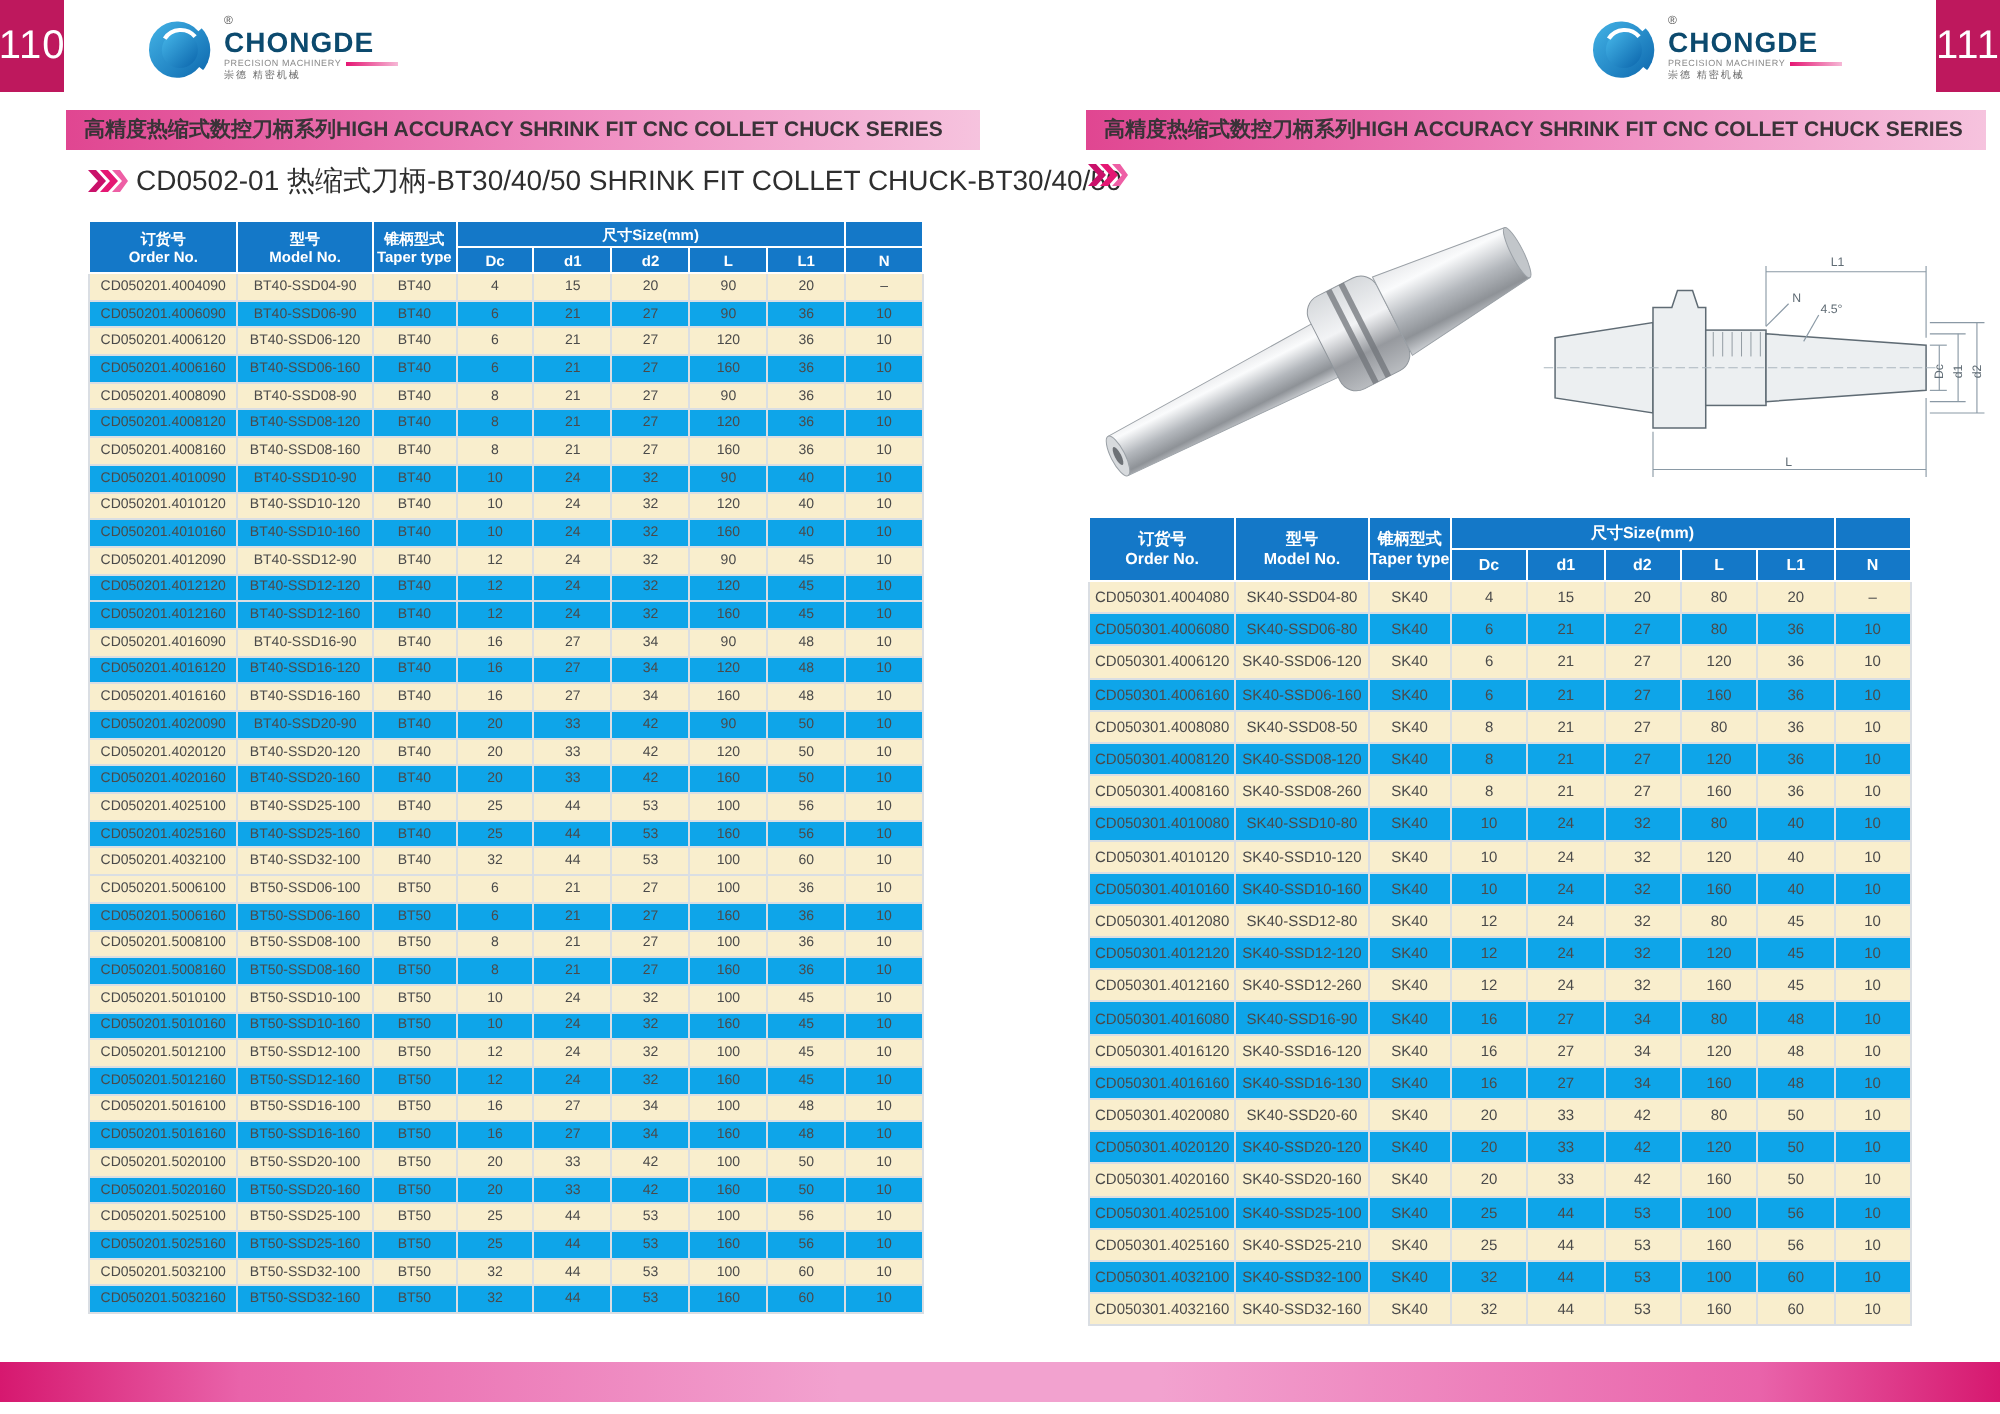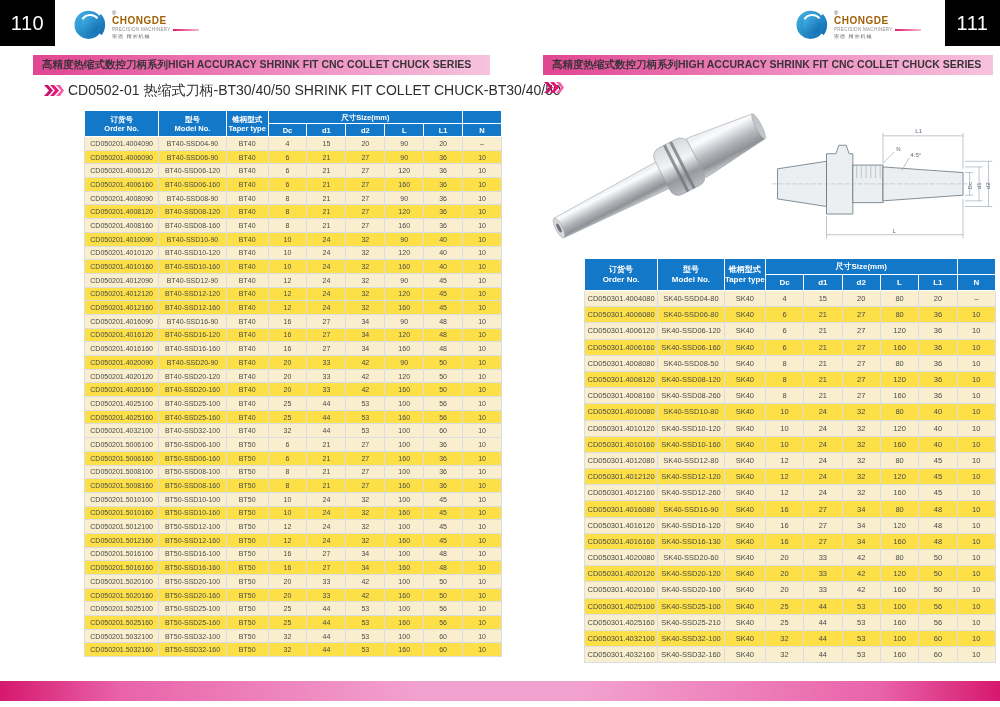--- a/index.html
+++ b/index.html
@@ -2,52 +2,52 @@
 <html><head>
 <meta charset="utf-8">
 <style>
   html,body{margin:0;padding:0;}
   body{
     width:1000px;height:707px;position:relative;background:#ffffff;
     font-family:"Liberation Sans",sans-serif;overflow:hidden;
     -webkit-font-smoothing:antialiased;
   }
   
-  .corner{position:absolute;top:0;width:55px;height:46px;background:#000000;
+  .corner{position:absolute;top:0;width:32px;height:46px;background:#be185d;
     color:#fff;display:flex;align-items:center;justify-content:center;
     font-size:20px;letter-spacing:.5px;}
   .corner.left{left:0;}
   .corner.right{right:0;}
   
   .logo{position:absolute;top:4px;display:flex;align-items:center;gap:4px;height:42px;}
   .logo.l{left:70px;}
   .logo.r{left:792px;}
   .logo-text{position:relative;line-height:1;padding-top:5px;}
   .logo-reg{position:absolute;top:-1px;left:0;font-size:6px;color:#555;}
-  .logo-brand{font-size:10px;font-weight:800;color:#a16207;letter-spacing:.5px;}
+  .logo-brand{font-size:14px;font-weight:800;color:#0c4a6e;letter-spacing:.5px;}
   .logo-sub{font-size:4.5px;color:#8a8a8a;letter-spacing:.3px;margin-top:1.5px;display:flex;align-items:center;gap:2px;white-space:nowrap;}
   .logo-line{display:inline-block;width:26px;height:2px;background:linear-gradient(90deg,#e51773,#f6b8d6);}
   .logo-cn{font-size:5px;color:#6a6a6a;margin-top:2px;letter-spacing:1px;}
   
   .banner{position:absolute;top:55px;height:20px;display:flex;align-items:center;
     padding-left:9px;font-size:10.5px;font-weight:bold;color:#3a3338;
     background:linear-gradient(90deg,#e04691 0%,#ef8bc0 55%,#f6c3de 100%);box-sizing:border-box;}
   .banner.l{left:33px;width:457px;}
   .banner.r{left:543px;width:450px;}
   
   .chev{position:absolute;width:20px;height:11px;}
   .chev.l{left:44px;top:85px;}
   .chev.r{left:544px;top:82px;}
   .title{position:absolute;font-size:14px;color:#2e2e2e;line-height:14px;}
   .title.l{left:68px;top:83px;}
   .title.r{left:568px;top:79px;}
   .title .line2{margin-left:62px;}
   
   table.parts{position:absolute;border-collapse:collapse;table-layout:fixed;
-    border:1px solid #c6ced6;background:#fde047;margin-left:40px;}
+    border:1px solid #c6ced6;background:#0ea5e9;}
   #tblL{left:44px;top:110px;width:418px;}
   #tblR{left:544px;top:258px;width:412px;}
   table.parts th{background:#1478c8;color:#fff;font-weight:bold;border:1px solid #fff;
     text-align:center;vertical-align:middle;padding:0;}
   #tblL th{font-size:7.5px;line-height:9px;height:12px;}
   #tblR th{font-size:8px;line-height:10px;height:15px;}
   table.parts td{border:1px solid #dadee3;color:#4a4a4a;text-align:center;
     vertical-align:middle;padding:0;white-space:nowrap;overflow:hidden;}
   #tblL td{height:12.7px;font-size:7px;}
   #tblR td{height:15.2px;font-size:7.5px;}

